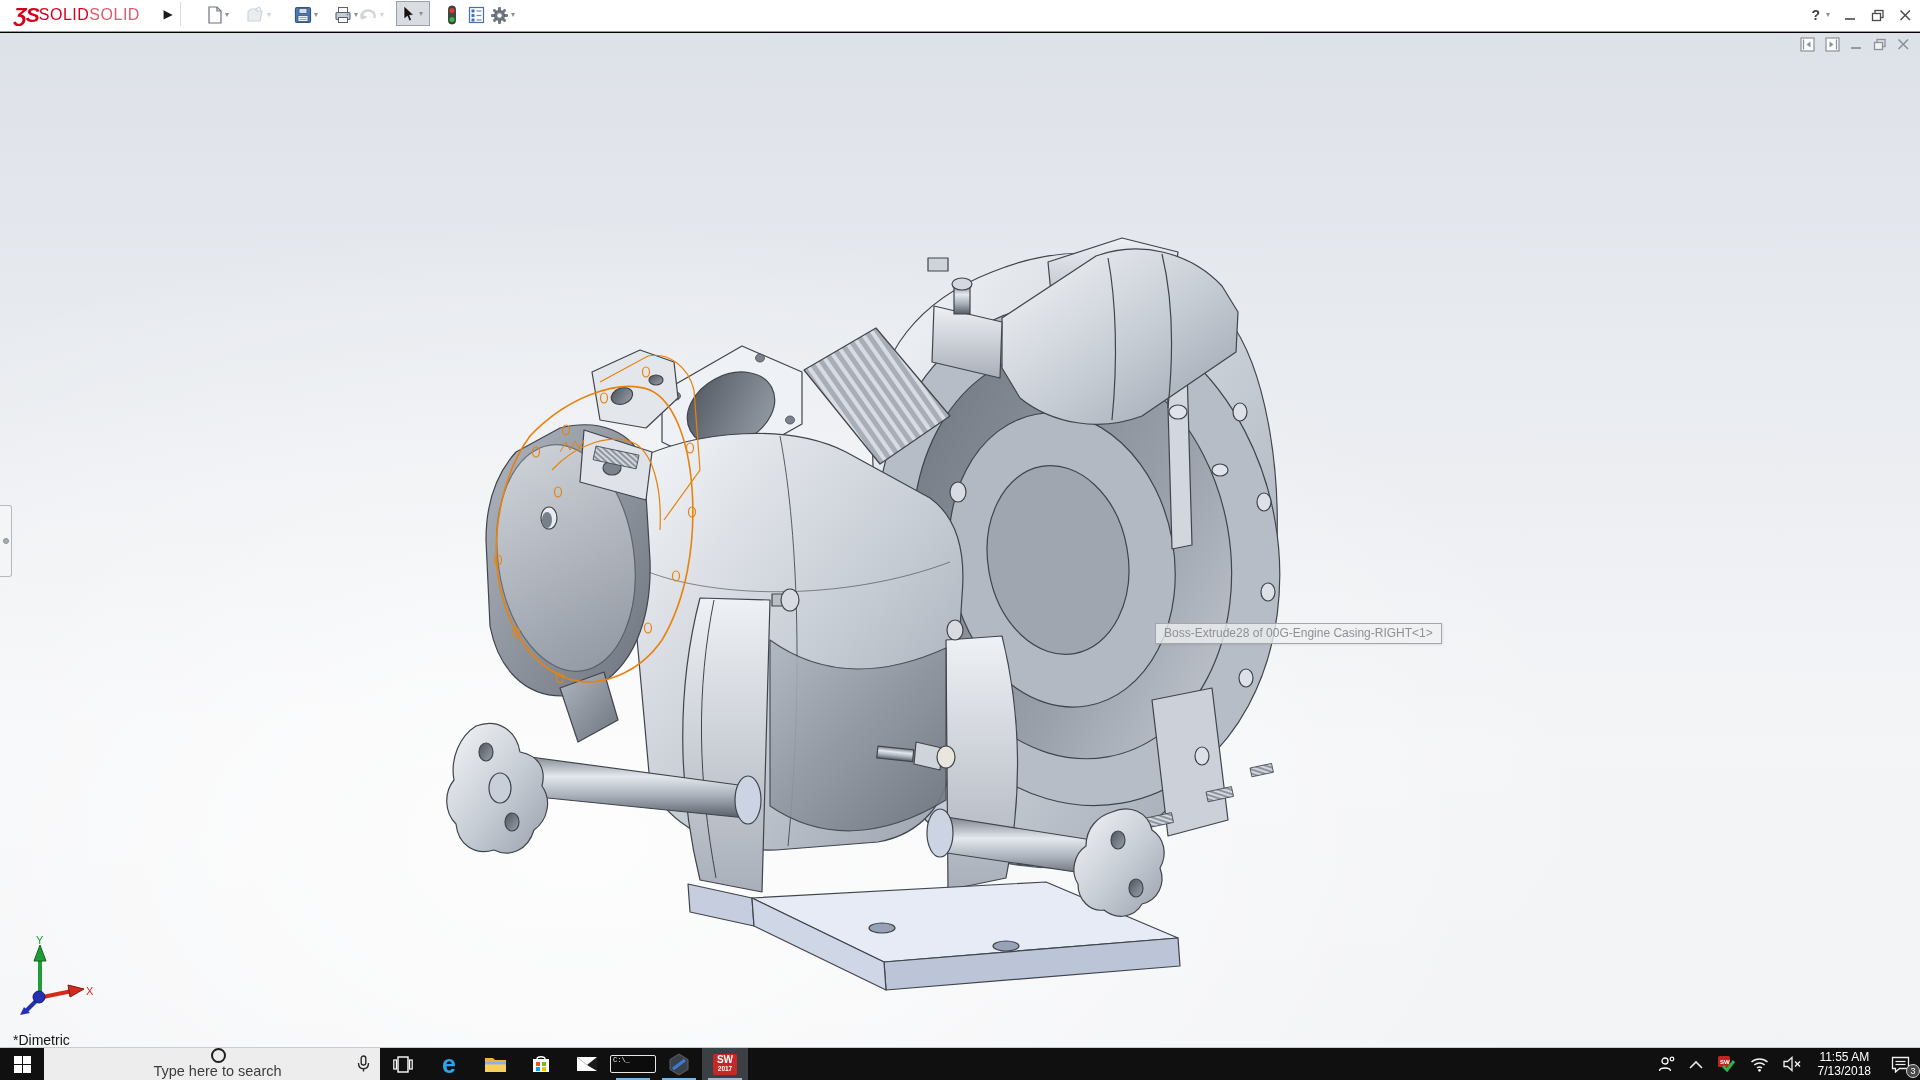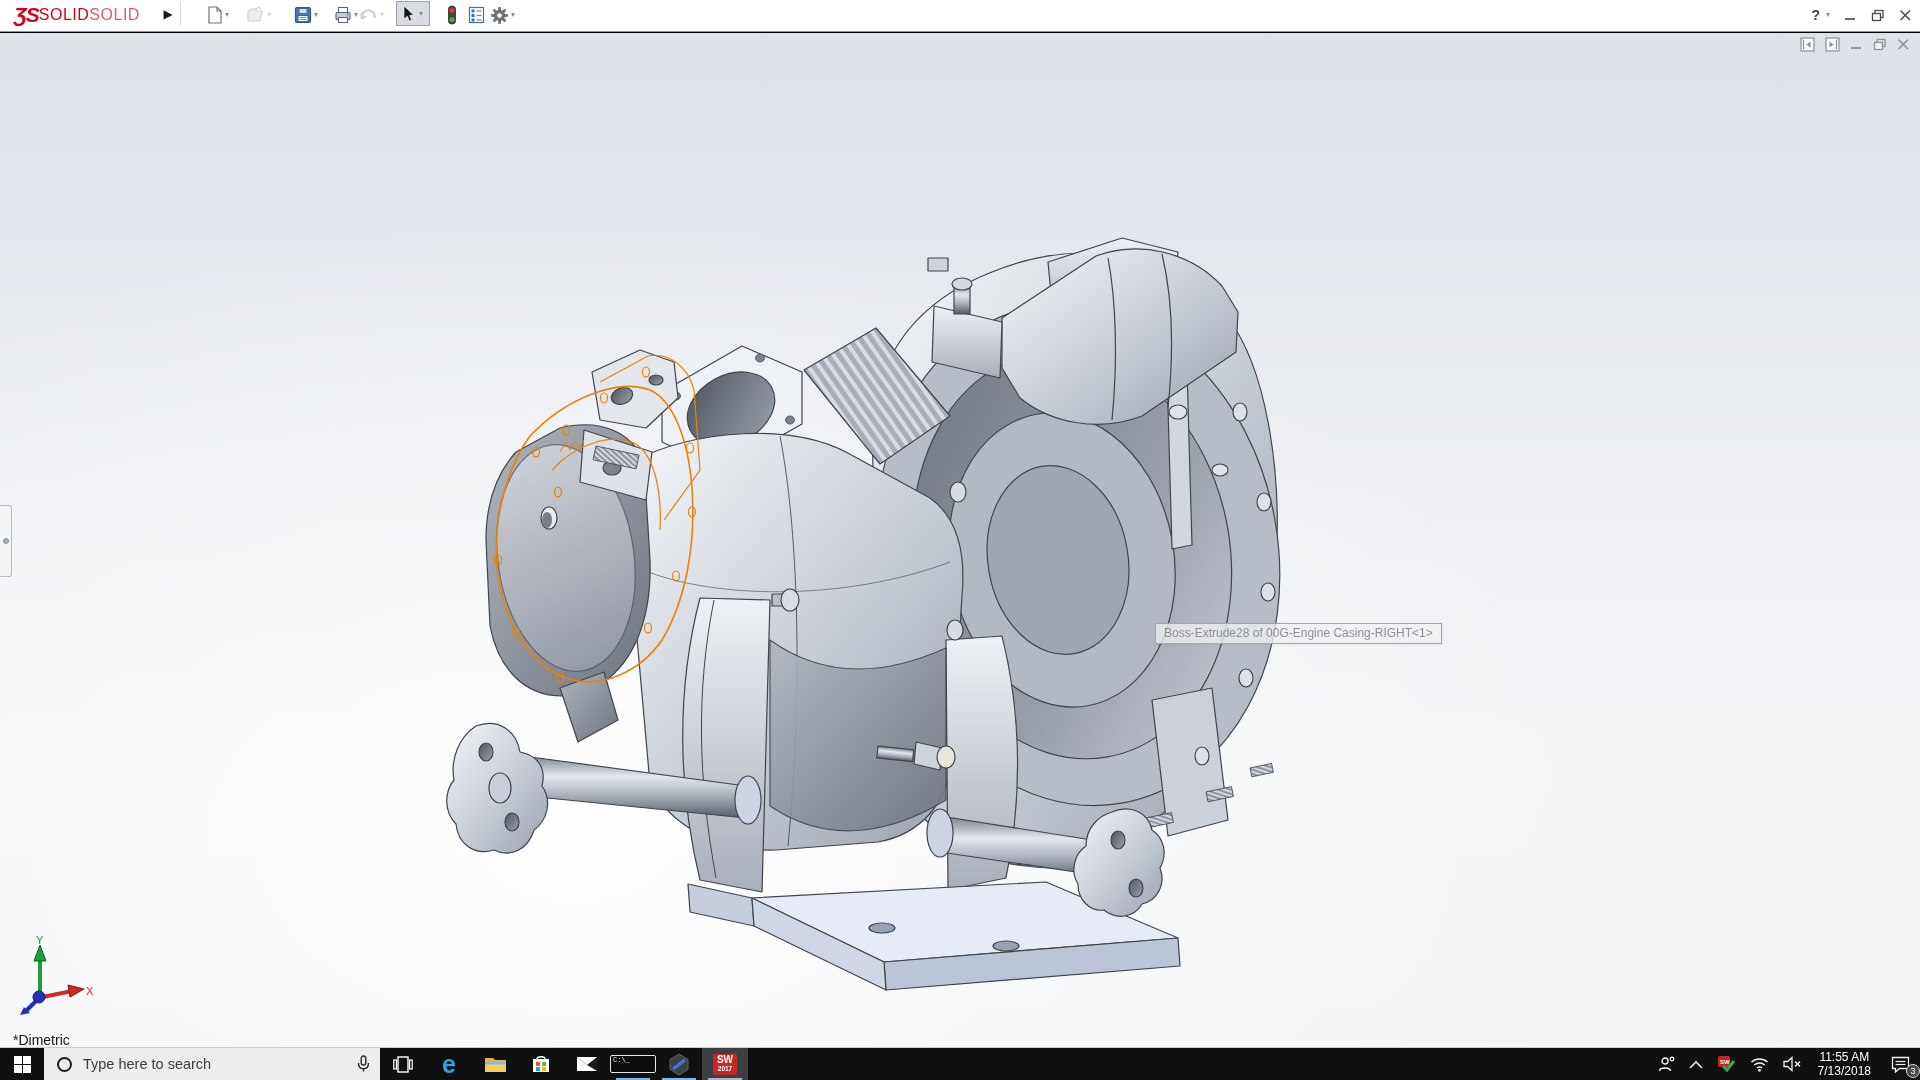--- a/index.html
+++ b/index.html
@@ -57,21 +57,21 @@
     overflow:hidden; font-size:14px; color:#141414; z-index:25;text-align:right; }
   .triad { position:absolute; left:10px; bottom:28px; z-index:25; }
 
   
   .taskbar { position:absolute; left:0; top:1048px; width:1920px; height:32px;
     background:#101010; z-index:60; display:flex; align-items:stretch; }
   .tb-btn { width:46px; display:flex; align-items:center; justify-content:center;
     cursor:pointer; position:relative; }
   .start-btn { width:44px; }
   .searchbox { width:336px; background:#ededed; display:flex; align-items:center;
-    cursor:text; position:relative; }
+    cursor:text; position:relative;flex-direction:column; }
   .searchbox .ring { width:15px; height:15px; border:2px solid #1f1f1f; border-radius:50%;
     margin-left:13px; }
   .searchbox .stext { font-size:14.5px; color:#3c3c3c; margin-left:11px; }
   .searchbox .mic { position:absolute; right:10px; top:7px; }
   .app-underline { position:absolute; left:6px; right:6px; bottom:0; height:2px; }
   .app-active { background:#3c4044; }
   .tray { margin-left:auto; display:flex; align-items:stretch; }
   .tray-btn { display:flex; align-items:center; justify-content:center; cursor:pointer;
     position:relative; padding:0 7px; }
   .clock { display:flex; flex-direction:column; justify-content:center; align-items:center;

